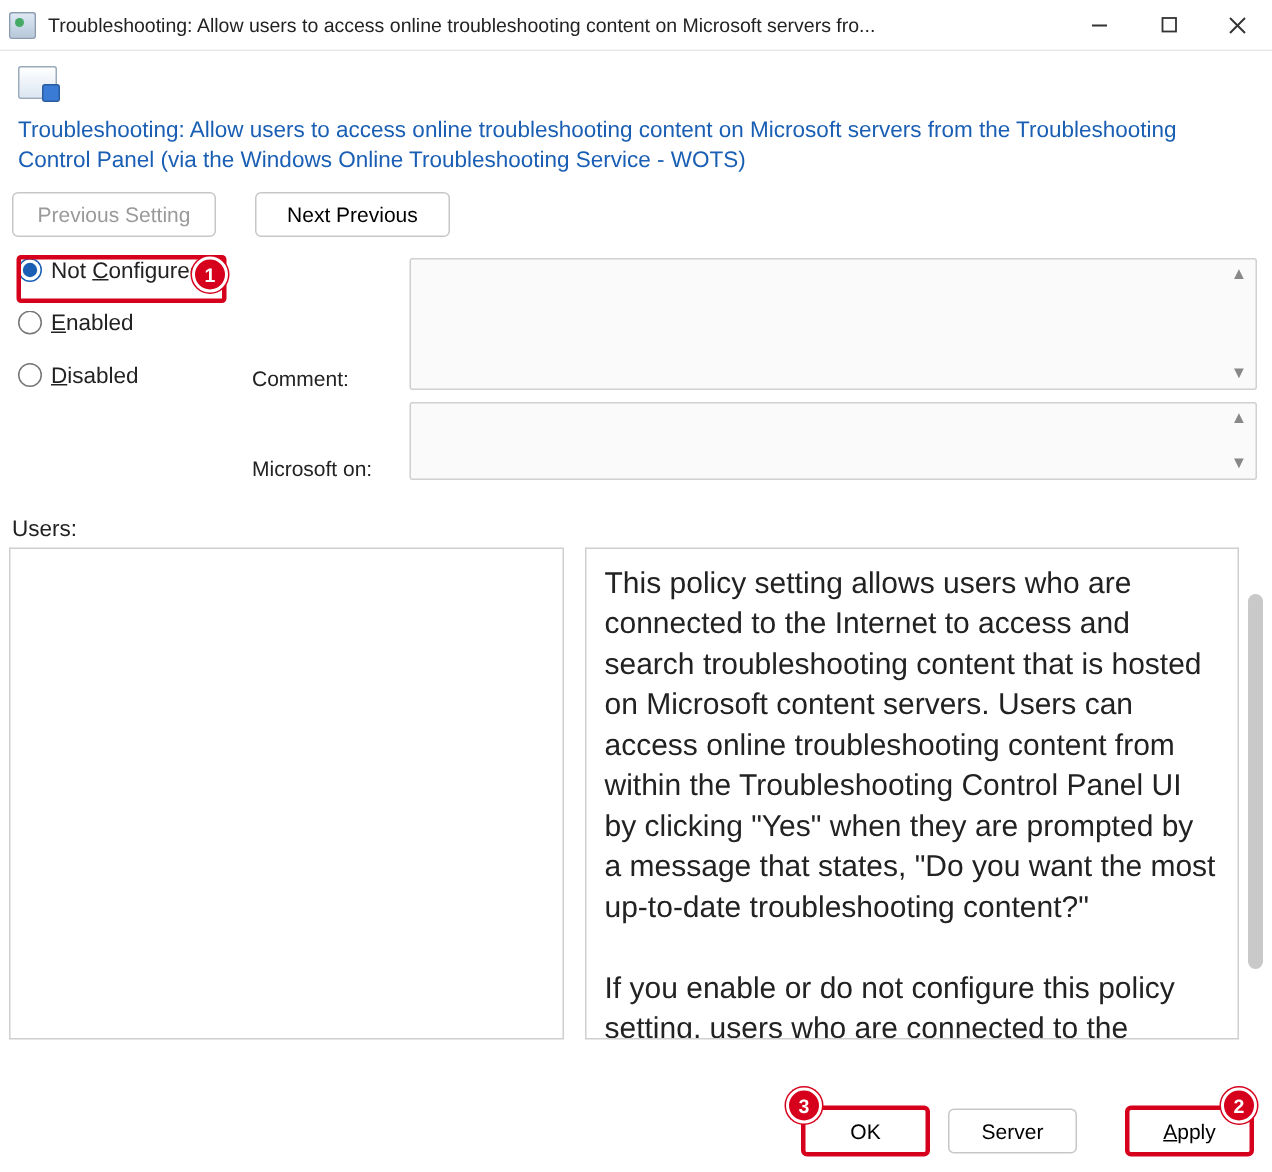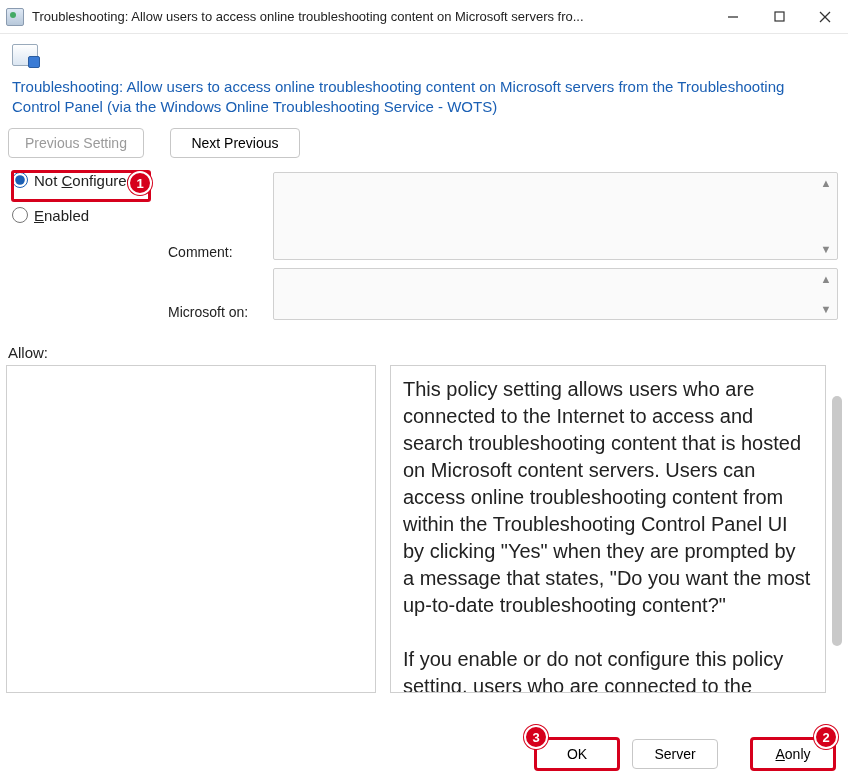--- a/index.html
+++ b/index.html
@@ -237,20 +237,24 @@
 <div class="meta">
   <div class="radios">
     <label class="radio">
       <input type="radio" name="st" checked="" style="">
       <span class="al">Not <span class="u">C</span>onfigured</span>
     </label>
     <label class="radio">
       <input type="radio" name="st" style="">
       <span class="al"><span class="u">E</span>nabled</span>
     </label>
+    <label class="radio">
+      <input type="radio" name="st" style="">
+      <span class="al"><span class="u">D</span>isabled</span>
+    </label>
     <div class="radio-highlight"></div>
   </div>
 
   <div class="metarows">
     <div class="metarow">
       <div class="lab">Comment:</div>
       <div class="box">
         <div class="inner"></div>
         <div class="scroll-arrow up">▲</div>
         <div class="scroll-arrow dn">▼</div>
@@ -260,36 +264,36 @@
       <div class="lab">Microsoft on:</div>
       <div class="box">
         <div class="scroll-arrow up">▲</div>
         <div class="scroll-arrow dn">▼</div>
       </div>
     </div>
   </div>
 </div>
 
 <div class="labelsrow">
-  <div><span class="lab">Allow:</span></div>
+  <div><span class="lab">Users:</span></div>
 </div>
 
 <div class="panes">
   <div class="pane"></div>
   <div class="pane help">
     <div class="text">This policy setting allows users who are connected to the Internet to access and search troubleshooting content that is hosted on Microsoft content servers. Users can access online troubleshooting content from within the Troubleshooting Control Panel UI by clicking "Yes" when they are prompted by a message that states, "Do you want the most up-to-date troubleshooting content?"
 
 If you enable or do not configure this policy setting, users who are connected to the Internet can access and search troubleshooting content that is hosted on Microsoft content servers from within the Troubleshooting Control Panel user interface.
 
 If you disable this policy setting, users can only access and search troubleshooting content that is available locally on their</div>
   </div>
 </div>
 <div class="outer-scroll"></div>
 
 <div class="footer">
   <button class="btn hl-red">OK</button>
   <button class="btn">Server</button>
-  <button class="btn hl-red"><span style="text-decoration:underline">A</span><span>only</span></button>
+  <button class="btn hl-red"><span style="text-decoration:underline">A</span><span>pply</span></button>
 </div>
 
 <div class="badge" style="left:128px; top:171px;">1</div>
 <div class="badge" style="right:10px; bottom:32px;">2</div>
 <div class="badge" style="right:300px; bottom:32px;">3</div>
 
 </body></html>

